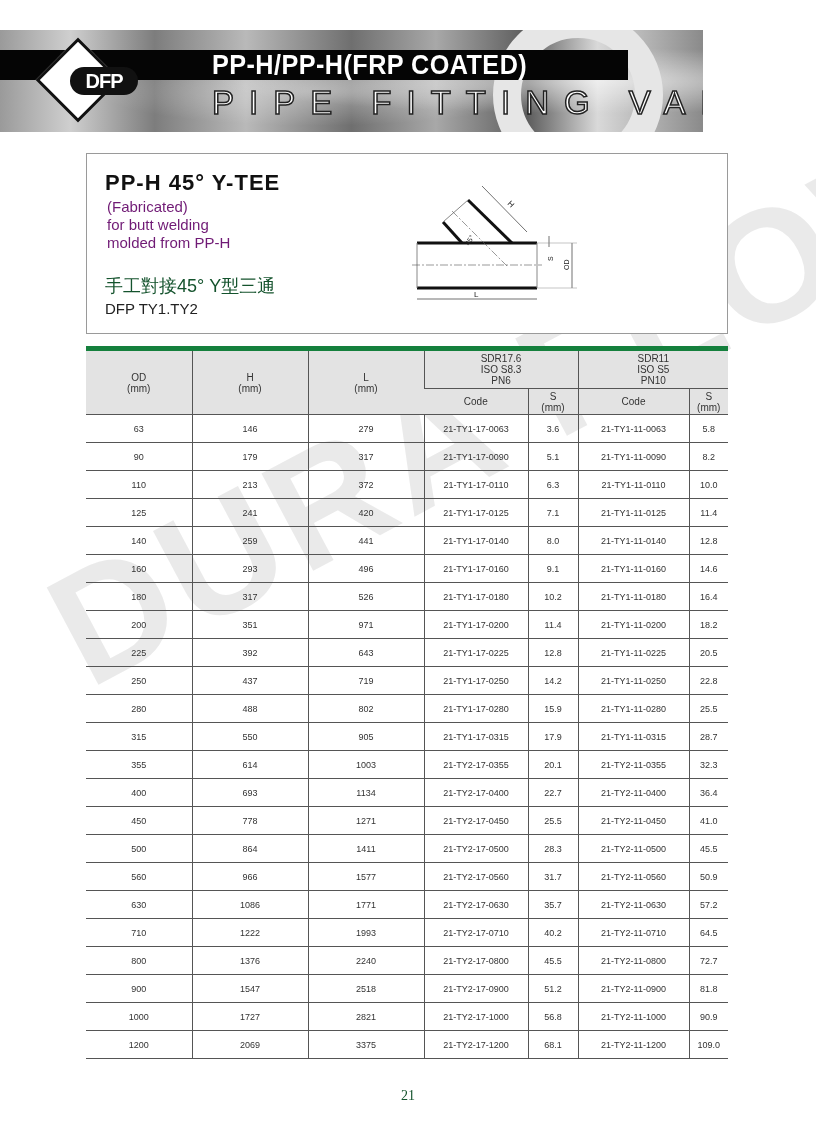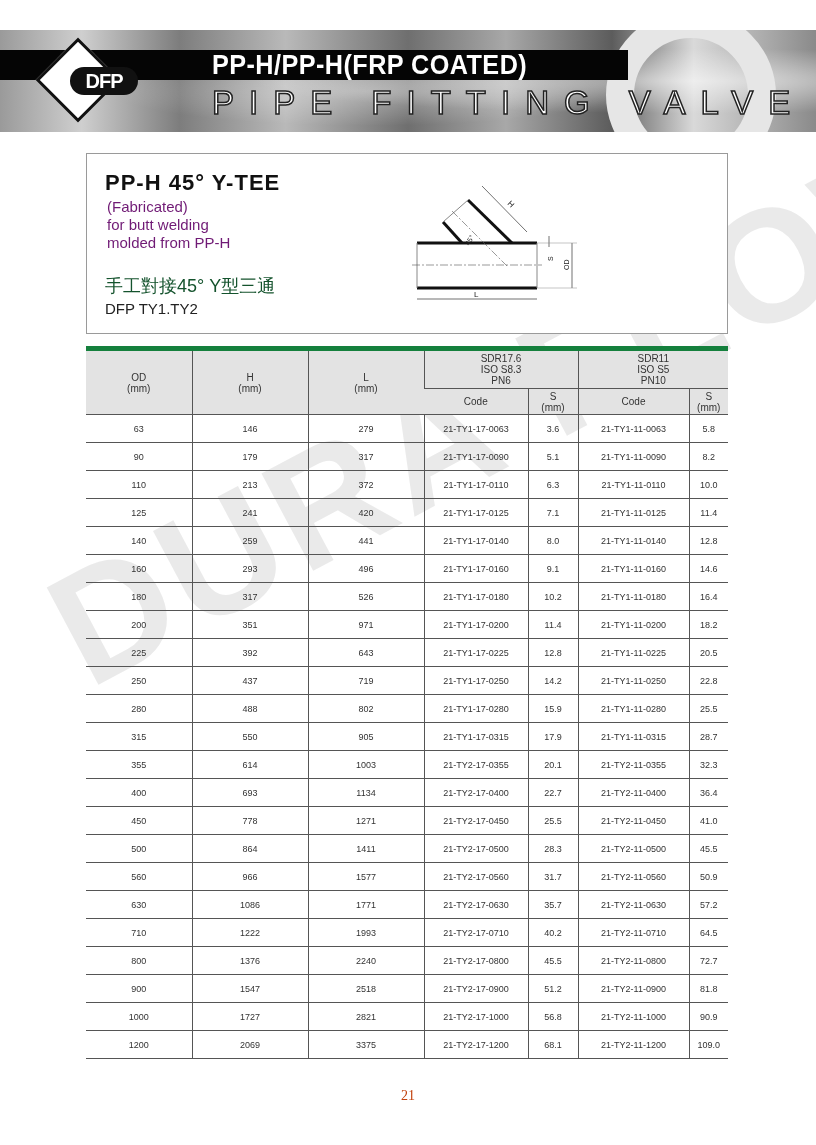--- a/index.html
+++ b/index.html
@@ -1,19 +1,19 @@
 <!DOCTYPE html>
 <html><head>
 <meta charset="utf-8">
 <style>
   html, body { margin:0; padding:0; background:#fff; }
   body { width:816px; height:1145px; position:relative; overflow:hidden; font-family:"Liberation Sans", sans-serif; color:#222; }
 
   
-  .banner { position:absolute; left:0; top:30px; width:816px; height:102px;
+  .banner { position:absolute; left:0; top:30px; width:703px; height:102px;
     background: linear-gradient(90deg, #9a9a9a 0%, #cfcfcf 10%, #7d7d7d 22%, #b9b9b9 35%, #6f6f6f 50%, #a8a8a8 62%, #5c5c5c 75%, #d9d9d9 85%, #8a8a8a 100%);
     overflow:hidden; }
   .banner .shade { position:absolute; inset:0; background: radial-gradient(ellipse at 85% 50%, rgba(255,255,255,0.55) 0%, rgba(255,255,255,0) 45%), radial-gradient(ellipse at 45% 60%, rgba(255,255,255,0.35) 0%, rgba(0,0,0,0) 40%); }
   .banner .flange { position:absolute; right:40px; top:-20px; width:170px; height:170px; border-radius:50%; border:28px solid #e6e6e6; box-sizing:border-box; }
   .banner .blackbar { position:absolute; left:0; top:20px; width:628px; height:30px; background:#050505; }
   .banner .logo { position:absolute; left:48px; top:20px; width:60px; height:60px; transform:rotate(45deg); background:#fff; border:3px solid #111; box-sizing:border-box; }
   .banner .logo-inner { position:absolute; left:70px; top:37px; width:68px; height:28px; border-radius:14px; background:#111; color:#fff; font-weight:bold; font-size:20px; text-align:center; line-height:28px; letter-spacing:-1px; }
   .banner .title1 { position:absolute; left:212px; top:19px; color:#fff; font-weight:bold; font-size:28px; letter-spacing:0.5px; transform:scaleX(0.9); transform-origin:left; white-space:nowrap; }
   .banner .title2 { position:absolute; left:212px; top:54px; color:#fff; font-weight:normal; font-size:33px; letter-spacing:15px; -webkit-text-stroke:1.5px #222; white-space:nowrap; }
 
@@ -25,21 +25,21 @@
   .prodbox .code { position:absolute; left:18px; top:146px; font-size:15px; color:#222; }
   .diagram { position:absolute; left:320px; top:12px; width:190px; height:150px; }
 
   
   table.spec { position:absolute; left:86px; top:346px; width:642px; border-collapse:collapse; font-size:9px; color:#333; }
   table.spec th, table.spec td { text-align:center; border-bottom:1px solid #555; border-left:1px solid #555; padding:0; }
   table.spec th:first-child, table.spec td:first-child { border-left:none; }
   table.spec thead tr:first-child th { border-top:5px solid #15803d; }
   table.spec th { background:#e3e3e3; font-weight:normal; font-size:10px; line-height:11px; }
   table.spec td { height:27px; }
-  .page-num { position:absolute; left:0; width:816px; top:1088px; text-align:center; font-family:"Liberation Serif", serif; font-size:14px; color:#c2410c; }
+  .page-num { position:absolute; left:0; width:816px; top:1088px; text-align:center; font-family:"Liberation Serif", serif; font-size:14px; color:#14532d; }
 
   .watermark { position:absolute; left:20px; top:560px; font-family:"Liberation Sans", sans-serif; font-weight:bold; font-size:160px; color:rgba(160,160,160,0.22); transform:rotate(-28deg); transform-origin:left top; white-space:nowrap; letter-spacing:6px; pointer-events:none; }
 </style>
 </head>
 <body>
 
 <div class="banner">
   <div class="shade"></div>
   <div class="flange"></div>
   <div class="blackbar"></div>

